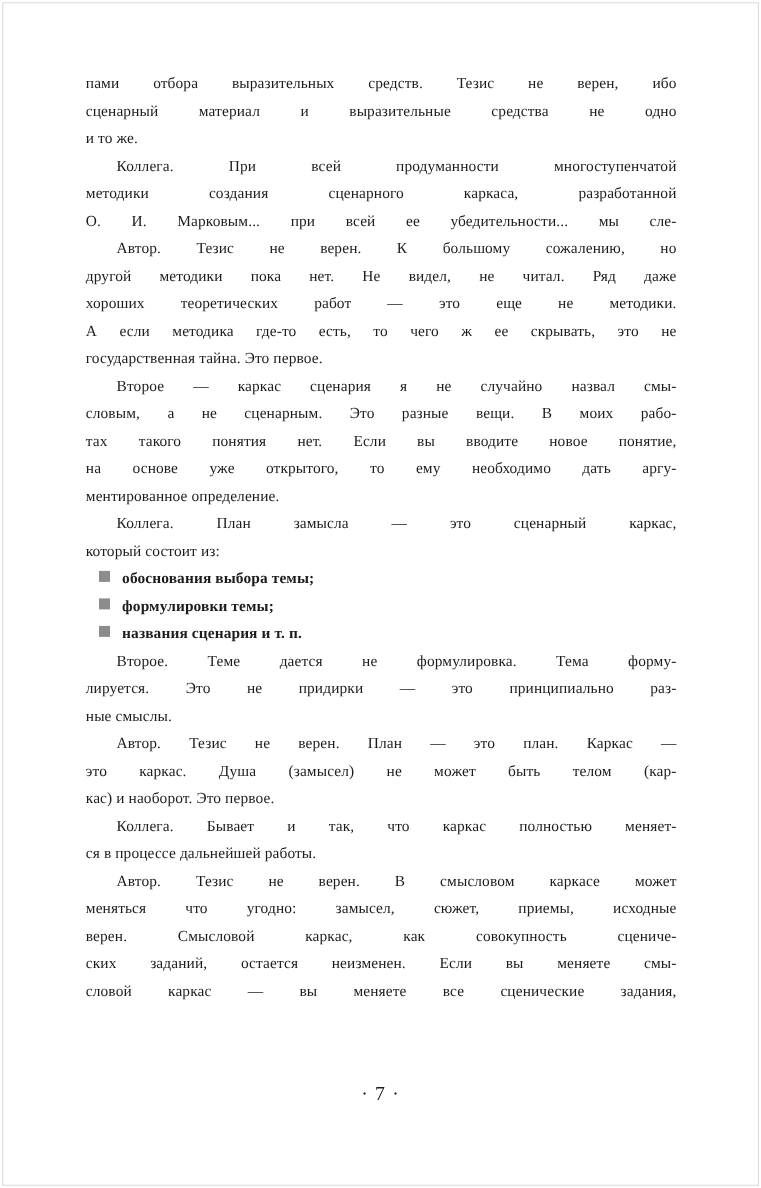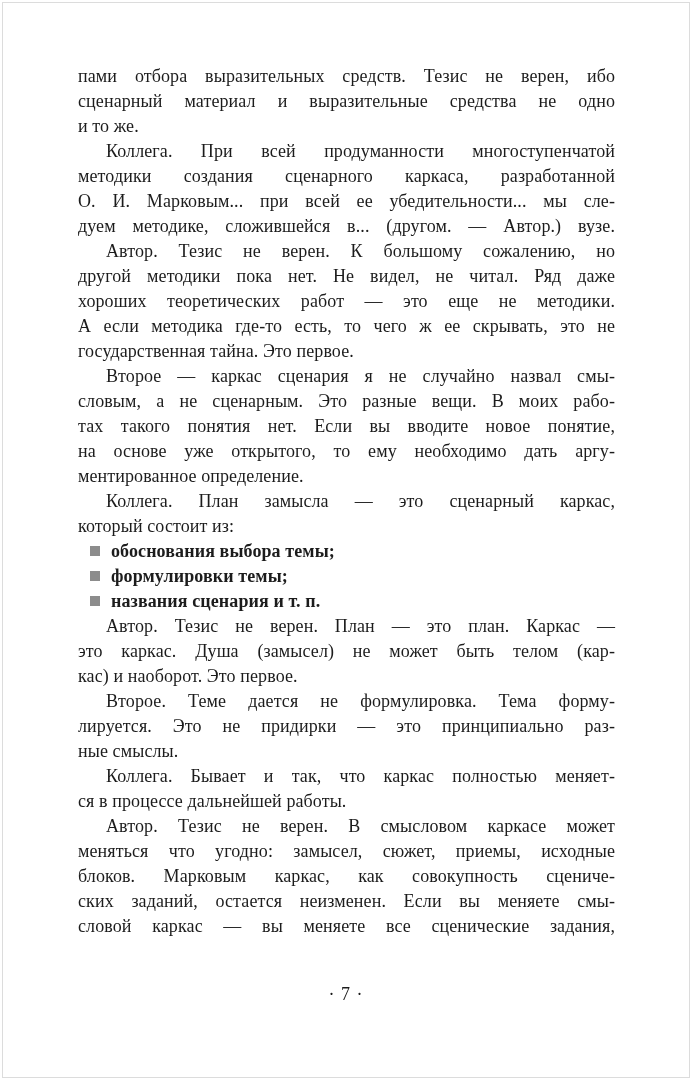--- a/index.html
+++ b/index.html
@@ -19,21 +19,21 @@
     position: absolute;
     top: 2px; left: 2px; right: 2px; bottom: 2px;
     border: 1px solid #dcdcdc;
     pointer-events: none;
   }
   .text-block {
     position: absolute;
     left: 78px;
     top: 64px;
     width: 537px;
-    font-size: 18px;
+    font-size: 14px;
     line-height: 25px;
     letter-spacing: 0.1px;
   }
   .para { margin: 0; padding: 0; }
   .line {
     text-align: justify;
     text-align-last: justify;
     min-height: 25px;
   }
   .line.end {
@@ -75,21 +75,20 @@
 <div class="text-block">
     <div class="para">
       <div class="line"><span>пами отбора выразительных средств. Тезис не верен, ибо</span></div>
       <div class="line"><span>сценарный материал и выразительные средства не одно</span></div>
       <div class="line end"><span>и то же.</span></div>
     </div>
     <div class="para indent">
       <div class="line"><span class="i">Коллега.</span><span> При всей продуманности многоступенчатой</span></div>
       <div class="line"><span>методики создания сценарного каркаса, разработанной</span></div>
       <div class="line"><span>О. И. Марковым... при всей ее убедительности... мы сле-</span></div>
-      <div class="line"><span>дуем методике, сложившейся в... (другом. — </span><span class="i">Автор.</span><span>) вузе.</span></div>
     </div>
     <div class="para indent">
       <div class="line"><span class="i">Автор.</span><span> Тезис не верен. К большому сожалению, но</span></div>
       <div class="line"><span>другой методики пока нет. Не видел, не читал. Ряд даже</span></div>
       <div class="line"><span>хороших теоретических работ — это еще не методики.</span></div>
       <div class="line"><span>А если методика где-то есть, то чего ж ее скрывать, это не</span></div>
       <div class="line end"><span>государственная тайна. Это первое.</span></div>
     </div>
     <div class="para indent">
       <div class="line"><span>Второе — каркас сценария я не случайно назвал смы-</span></div>
@@ -105,35 +104,35 @@
     <div class="para bullet">
       <div class="line end"><span class="sq" style="background: rgb(140, 140, 140);"></span><span>обоснования выбора темы;</span></div>
     </div>
     <div class="para bullet">
       <div class="line end"><span class="sq" style="background: rgb(140, 140, 140);"></span><span>формулировки темы;</span></div>
     </div>
     <div class="para bullet">
       <div class="line end"><span class="sq" style="background: rgb(140, 140, 140);"></span><span>названия сценария и т. п.</span></div>
     </div>
     <div class="para indent">
+      <div class="line"><span>Второе. Теме дается не формулировка. Тема форму-</span></div>
+      <div class="line"><span>лируется. Это не придирки — это принципиально раз-</span></div>
+      <div class="line end"><span>ные смыслы.</span></div>
+    </div>
+    <div class="para indent">
       <div class="line"><span class="i">Автор.</span><span> Тезис не верен. План — это план. Каркас —</span></div>
       <div class="line"><span>это каркас. Душа (замысел) не может быть телом (кар-</span></div>
       <div class="line end"><span>кас) и наоборот. Это первое.</span></div>
-    </div>
-    <div class="para indent">
-      <div class="line"><span>Второе. Теме дается не формулировка. Тема форму-</span></div>
-      <div class="line"><span>лируется. Это не придирки — это принципиально раз-</span></div>
-      <div class="line end"><span>ные смыслы.</span></div>
     </div>
     <div class="para indent">
       <div class="line"><span class="i">Коллега.</span><span> Бывает и так, что каркас полностью меняет-</span></div>
       <div class="line end"><span>ся в процессе дальнейшей работы.</span></div>
     </div>
     <div class="para indent">
       <div class="line"><span class="i">Автор.</span><span> Тезис не верен. В смысловом каркасе может</span></div>
       <div class="line"><span>меняться что угодно: замысел, сюжет, приемы, исходные</span></div>
-      <div class="line"><span>блоков. Марковым каркас, как совокупность сцениче-</span></div>
+      <div class="line"><span>верен. Смысловой каркас, как совокупность сцениче-</span></div>
       <div class="line"><span>ских заданий, остается неизменен. Если вы меняете смы-</span></div>
       <div class="line"><span>словой каркас — вы меняете все сценические задания,</span></div>
     </div>
   </div>
 
 <div class="page-footer">· 7 ·</div>
 
 </body></html>

